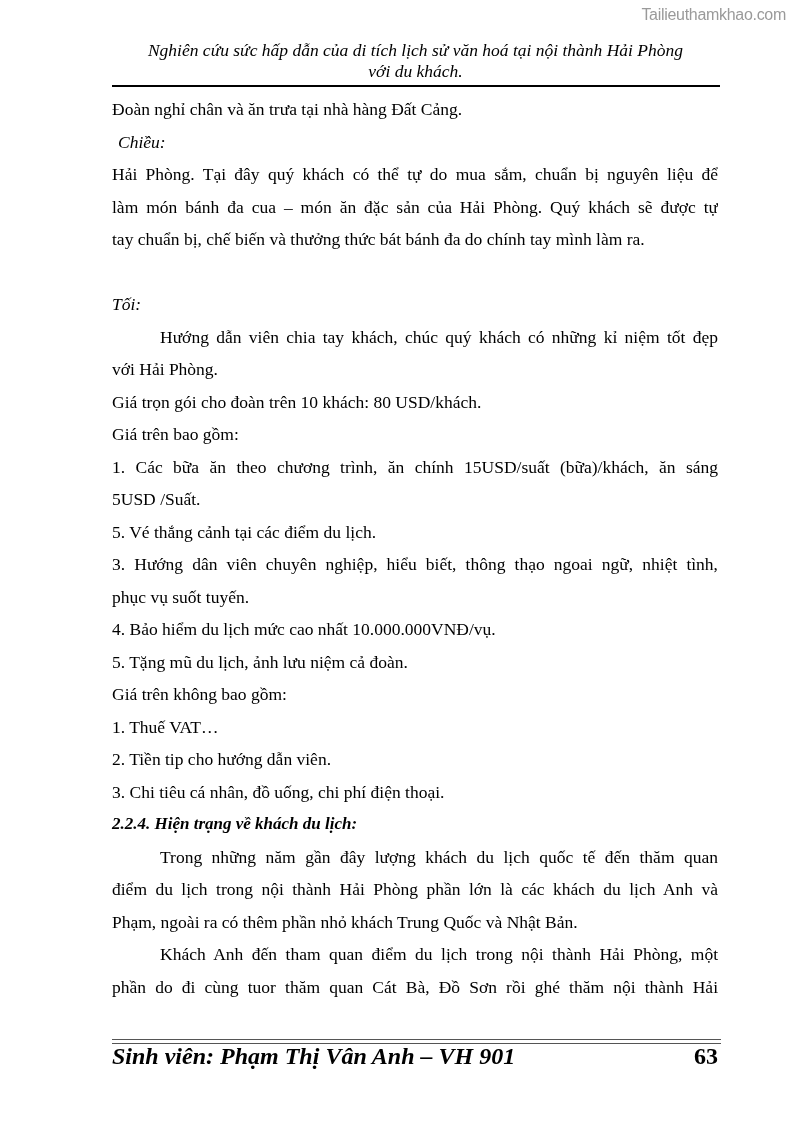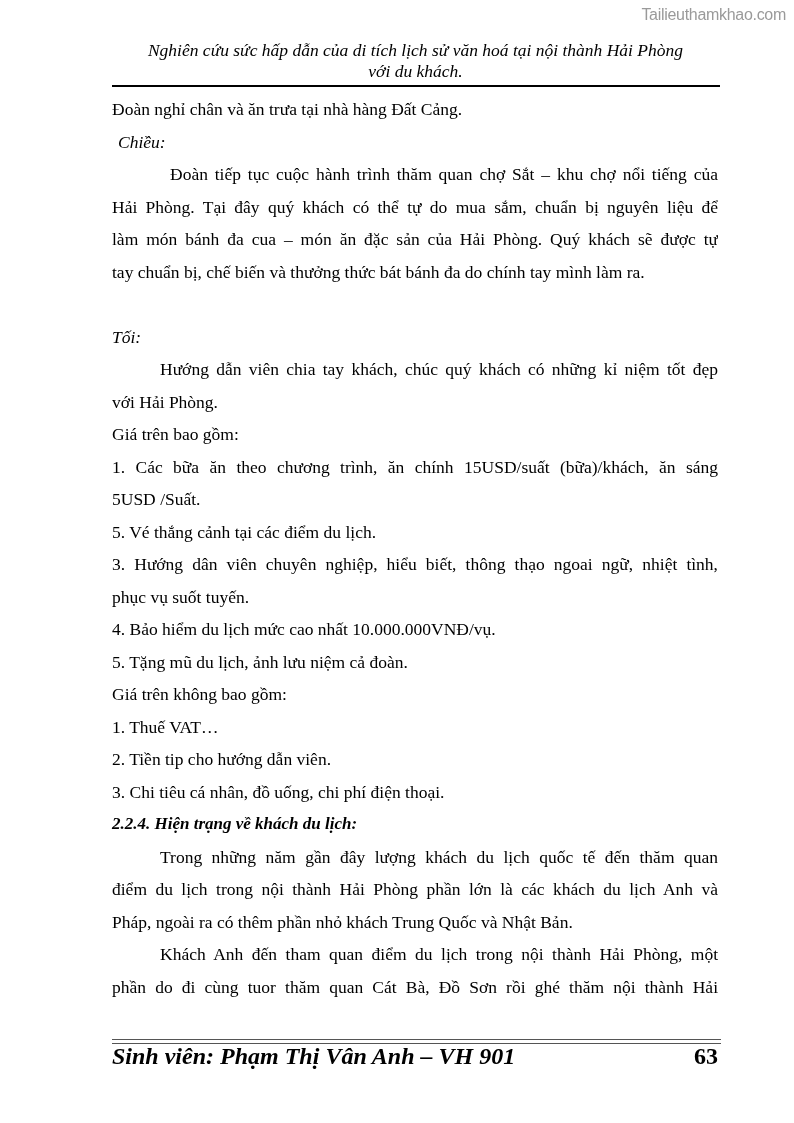--- a/index.html
+++ b/index.html
@@ -105,34 +105,34 @@
   <div>Nghiên cứu sức hấp dẫn của di tích lịch sử văn hoá tại nội thành Hải Phòng</div>
   <div>với du khách.</div>
 </div>
 <div class="header-rule"></div>
 
 <div class="content">
   <div class="line">Đoàn nghỉ chân và ăn trưa tại nhà hàng Đất Cảng.</div>
 
   <div class="line sub-heading">Chiều:</div>
   <div>
-    <div class="line just indent">Đoàn tiếp tục cuộc hành trình thăm quan chợ Sắt – khu chợ nổi tiếng của</div>
     <div class="line just">Hải Phòng. Tại đây quý khách có thể tự do mua sắm, chuẩn bị nguyên liệu để</div>
     <div class="line just">làm món bánh đa cua – món ăn đặc sản của Hải Phòng. Quý khách sẽ được tự</div>
     <div class="line">tay chuẩn bị, chế biến và thưởng thức bát bánh đa do chính tay mình làm ra.</div>
   </div>
 
   <div class="spacer"></div>
 
   <div class="line sub-heading" style="padding-left:0">Tối:</div>
   <div>
     <div class="line just indent-sm">Hướng dẫn viên chia tay khách, chúc quý khách có những kỉ niệm tốt đẹp</div>
     <div class="line">với Hải Phòng.</div>
   </div>
 
+  <div class="line">Giá trọn gói cho đoàn trên 10 khách: 80 USD/khách.</div>
   <div class="line">Giá trên bao gồm:</div>
 
   <div>
     <div class="line just">1. Các bữa ăn theo chương trình, ăn chính 15USD/suất (bữa)/khách, ăn sáng</div>
     <div class="line">5USD /Suất.</div>
     <div class="line">5. Vé thắng cảnh tại các điểm du lịch.</div>
     <div class="line just">3. Hướng dân viên chuyên nghiệp, hiểu biết, thông thạo ngoai ngữ, nhiệt tình,</div>
     <div class="line">phục vụ suốt tuyến.</div>
     <div class="line">4. Bảo hiểm du lịch mức cao nhất 10.000.000VNĐ/vụ.</div>
     <div class="line">5. Tặng mũ du lịch, ảnh lưu niệm cả đoàn.</div>
@@ -143,21 +143,21 @@
     <div class="line">1. Thuế VAT…</div>
     <div class="line">2. Tiền tip cho hướng dẫn viên.</div>
     <div class="line">3. Chi tiêu cá nhân, đồ uống, chi phí điện thoại.</div>
   </div>
 
   <div class="line sec-heading">2.2.4. Hiện trạng về khách du lịch:</div>
 
   <div>
     <div class="line just indent-sm">Trong những năm gần đây lượng khách du lịch quốc tế đến thăm quan</div>
     <div class="line just">điểm du lịch trong nội thành Hải Phòng phần lớn là các khách du lịch Anh và</div>
-    <div class="line">Pháp, ngoài ra có thêm phần nhỏ khách Trung Quốc và Nhật Bản.</div>
+    <div class="line">Phạm, ngoài ra có thêm phần nhỏ khách Trung Quốc và Nhật Bản.</div>
   </div>
   <div>
     <div class="line just indent-sm">Khách Anh đến tham quan điểm du lịch trong nội thành Hải Phòng, một</div>
     <div class="line just">phần do đi cùng tuor thăm quan Cát Bà, Đồ Sơn rồi ghé thăm nội thành Hải</div>
   </div>
 </div>
 
 <div class="footer-rule"></div>
 <div class="footer">
   <span class="footer-name">Sinh viên: Phạm Thị Vân Anh – VH 901</span>

